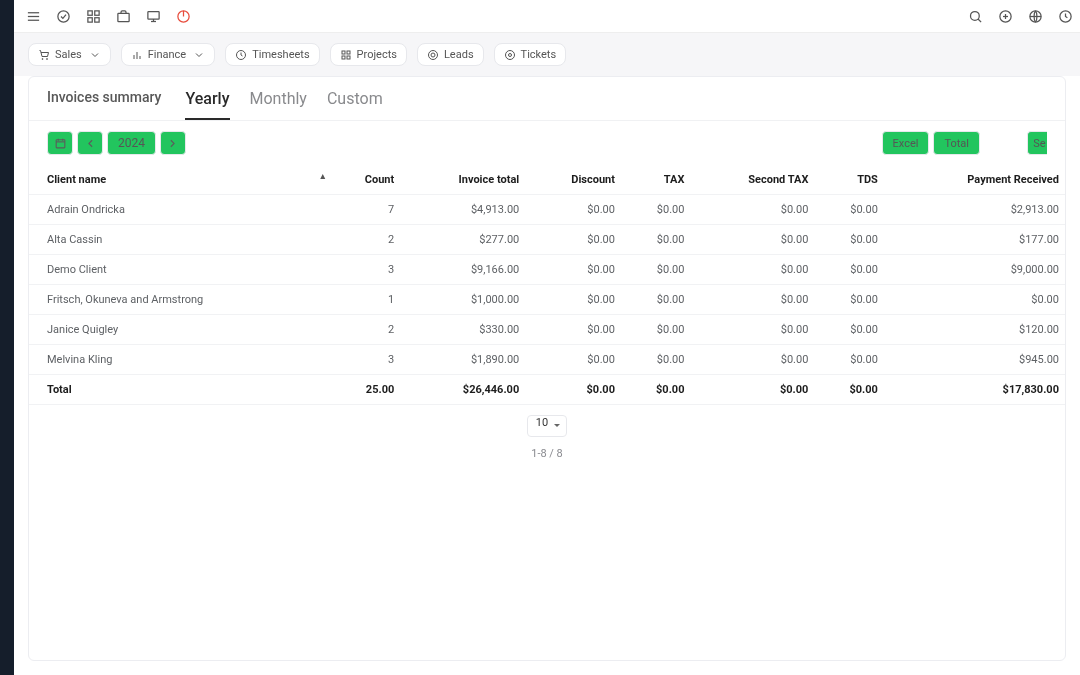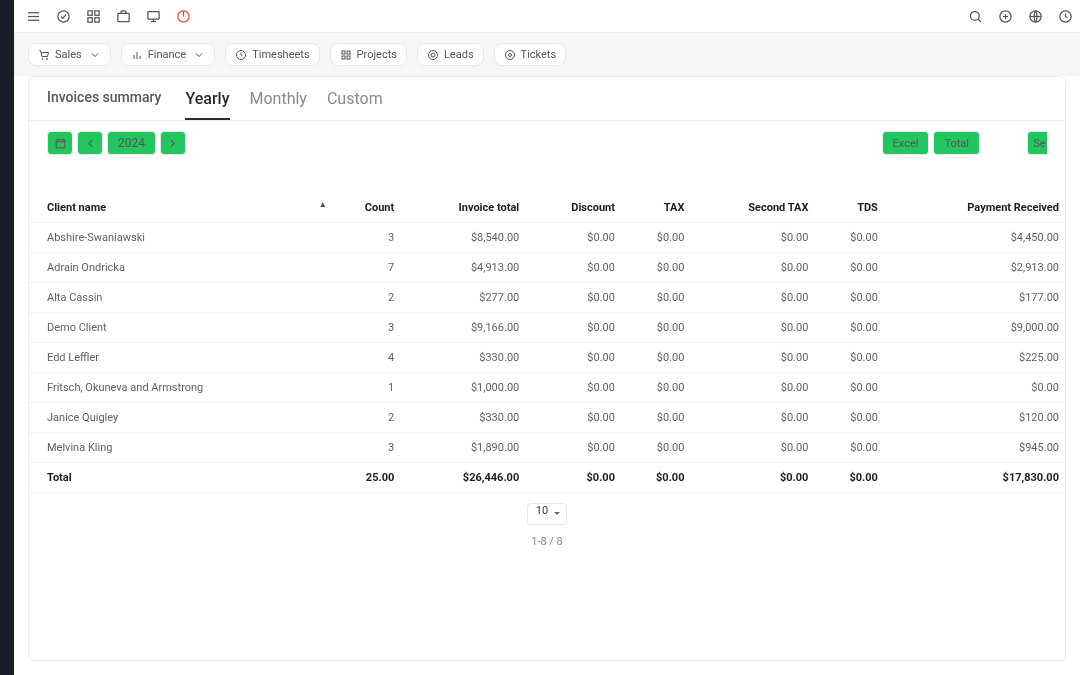--- a/index.html
+++ b/index.html
@@ -33,21 +33,21 @@
 .card-toolbar { display:flex; align-items:center; padding:10px 18px; border-top:1px solid #f0f1f3; gap:4px; }
 .tbtn { border:1px solid #e7e8ec; background:#22c55e; border-radius:4px; height:24px; display:flex; align-items:center; justify-content:center; cursor:pointer; }
 .tbtn.icon-only { width:26px; }
 .tbtn.icon-only svg { width:13px; height:13px; color:#5b5b5b; }
 .tbtn.year { padding:0 10px; font-size:12px; color:#565656; }
 .card-toolbar .spacer { flex:1; }
 .tbtn.text-btn { padding:0 10px; font-size:11px; color:#565656; }
 .tbtn.last-cut { width:20px; text-align:left; font-size:11px; color:#565656; border-right:none; border-radius:4px 0 0 4px; padding-left:4px; overflow:hidden;margin-left:43px; }
 
 
-.table-wrap { overflow-x:auto;margin-top:28px; }
+.table-wrap { overflow-x:auto; }
 table { width:100%; border-collapse:collapse; font-size:11px; min-width:1040px; }
 th, td { padding:8px 6px; border-bottom:1px solid #f1f2f4; white-space:nowrap; }
 th { text-align:left; color:#1d1d1d; font-weight:700; font-size:11px; }
 th:first-child, td:first-child { padding-left:18px; }
 th.r, td.r { text-align:right; }
 th.client { position:relative; }
 th.client .sort-caret { position:absolute; right:4px; top:6px; font-size:9px; color:#555; }
 td { color:#5e6165; }
 tr.total-row td { font-weight:700; color:#1d1d1d; }
 
@@ -236,30 +236,20 @@
               <th class="r">Invoice total</th>
               <th class="r">Discount</th>
               <th class="r">TAX</th>
               <th class="r">Second TAX</th>
               <th class="r">TDS</th>
               <th class="r" style="padding-right:10px">Payment Received</th>
             </tr>
           </thead>
           <tbody id="tbody">
               <tr>
-                <td>Abshire-Swaniawski</td>
-                <td class="r">3</td>
-                <td class="r">$8,540.00</td>
-                <td class="r">$0.00</td>
-                <td class="r">$0.00</td>
-                <td class="r">$0.00</td>
-                <td class="r">$0.00</td>
-                <td class="r" style="padding-right:10px">$4,450.00</td>
-              </tr>
-              <tr>
                 <td>Adrain Ondricka</td>
                 <td class="r">7</td>
                 <td class="r">$4,913.00</td>
                 <td class="r">$0.00</td>
                 <td class="r">$0.00</td>
                 <td class="r">$0.00</td>
                 <td class="r">$0.00</td>
                 <td class="r" style="padding-right:10px">$2,913.00</td>
               </tr>
               <tr>
@@ -274,30 +264,20 @@
               </tr>
               <tr>
                 <td>Demo Client</td>
                 <td class="r">3</td>
                 <td class="r">$9,166.00</td>
                 <td class="r">$0.00</td>
                 <td class="r">$0.00</td>
                 <td class="r">$0.00</td>
                 <td class="r">$0.00</td>
                 <td class="r" style="padding-right:10px">$9,000.00</td>
-              </tr>
-              <tr>
-                <td>Edd Leffler</td>
-                <td class="r">4</td>
-                <td class="r">$330.00</td>
-                <td class="r">$0.00</td>
-                <td class="r">$0.00</td>
-                <td class="r">$0.00</td>
-                <td class="r">$0.00</td>
-                <td class="r" style="padding-right:10px">$225.00</td>
               </tr>
               <tr>
                 <td>Fritsch, Okuneva and Armstrong</td>
                 <td class="r">1</td>
                 <td class="r">$1,000.00</td>
                 <td class="r">$0.00</td>
                 <td class="r">$0.00</td>
                 <td class="r">$0.00</td>
                 <td class="r">$0.00</td>
                 <td class="r" style="padding-right:10px">$0.00</td>

